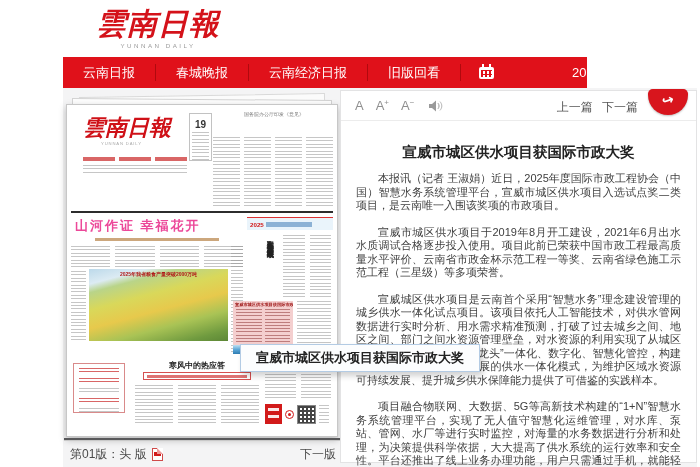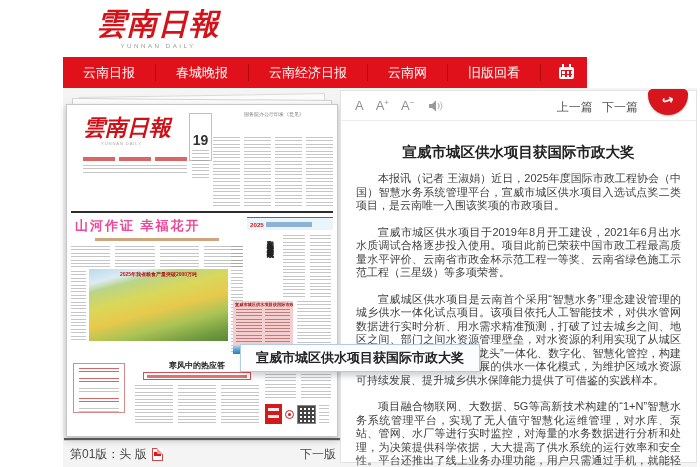--- a/index.html
+++ b/index.html
@@ -33,21 +33,21 @@
   .paper { position:absolute; left:66px; top:104px; width:272px; height:333px; background:#fff; border:1px solid #c7c7c7; box-shadow:0 3px 7px rgba(0,0,0,.25); cursor:pointer; }
   .paper * { position:absolute; }
   .sim { background-image:repeating-linear-gradient(to bottom,#8d8d8d 0,#8d8d8d 1px,transparent 1px,transparent 3.4px); opacity:.5; }
   .sim-red { background-image:repeating-linear-gradient(to bottom,#cc3333 0,#cc3333 1px,transparent 1px,transparent 3.4px); opacity:.75; }
   .np-logo { left:16px; top:8px; width:106px; font-family:"Liberation Serif","DejaVu Serif",serif; font-style:italic; font-weight:bold; font-size:22px; color:#cf1017; white-space:nowrap; letter-spacing:0; }
   .np-logo-sub { left:34px; top:36px; font-size:10px; transform:scale(.42); transform-origin:0 0; color:#a9a9a9; letter-spacing:2px; }
   .np-redrow { left:16px; top:52px; width:104px; height:4px; display:flex; gap:4px; }
   .np-redrow i { position:static; flex:1; background:#d04040; opacity:.8; }
   .np-grayrow { left:16px; top:60px; width:104px; height:9px; }
   .np-datebox { left:122px; top:8px; width:23px; height:48px; border:1px solid #c2c2c2; text-align:center; }
-  .np-datebox b { position:static; font-size:14px; color:#333; display:block; margin-top:18px; }
+  .np-datebox b { position:static; font-size:10px; color:#333; display:block; margin-top:5px; }
   .np-datebox i { position:static; display:block; margin:2px 2px 0; height:28px; }
   .np-kicker { left:148px; top:6px; width:116px; text-align:center; font-size:10px; transform:scale(.5); transform-origin:50% 0; color:#777; white-space:nowrap; }
   .np-topheadline { left:146px; top:14px; width:120px; text-align:center; font-size:10px; font-weight:bold; color:#1a1a1a; white-space:nowrap; }
   .np-topcols { left:146px; top:32px; width:120px; height:70px; display:flex; gap:4px; }
   .np-topcols i { position:static; flex:1; }
   .np-rule { left:4px; top:106px; width:262px; height:2px; background:#2c2c2c; }
   .np-mainheadline { left:8px; top:112px; width:164px; text-align:left; font-size:13px; font-weight:bold; color:#ec4899; letter-spacing:2px; white-space:nowrap; }
   .np-subbar { left:28px; top:133px; width:124px; height:3px; background:#bb8a52; opacity:.75; }
   .np-cols1 { left:4px; top:141px; width:172px; height:21px; display:flex; gap:5px; }
   .np-cols1 i { position:static; flex:1; }
@@ -121,21 +121,20 @@
 
   <div class="logo">
     <div class="logo-main">雲南日報</div>
     <div class="logo-sub">YUNNAN DAILY</div>
   </div>
 
   <div class="nav">
     <div class="nav-item">云南日报</div>
     <div class="nav-item">春城晚报</div>
     <div class="nav-item">云南经济日报</div>
-    <div class="nav-item">云南网</div>
     <div class="nav-item">旧版回看</div>
     <div class="nav-cal-wrap">
       <span class="cal"></span>
     </div>
     <div class="nav-date">2025年12月19日 星期五</div>
   </div>
 
   <div class="strip"></div>
 
   <div class="stack1"></div>

